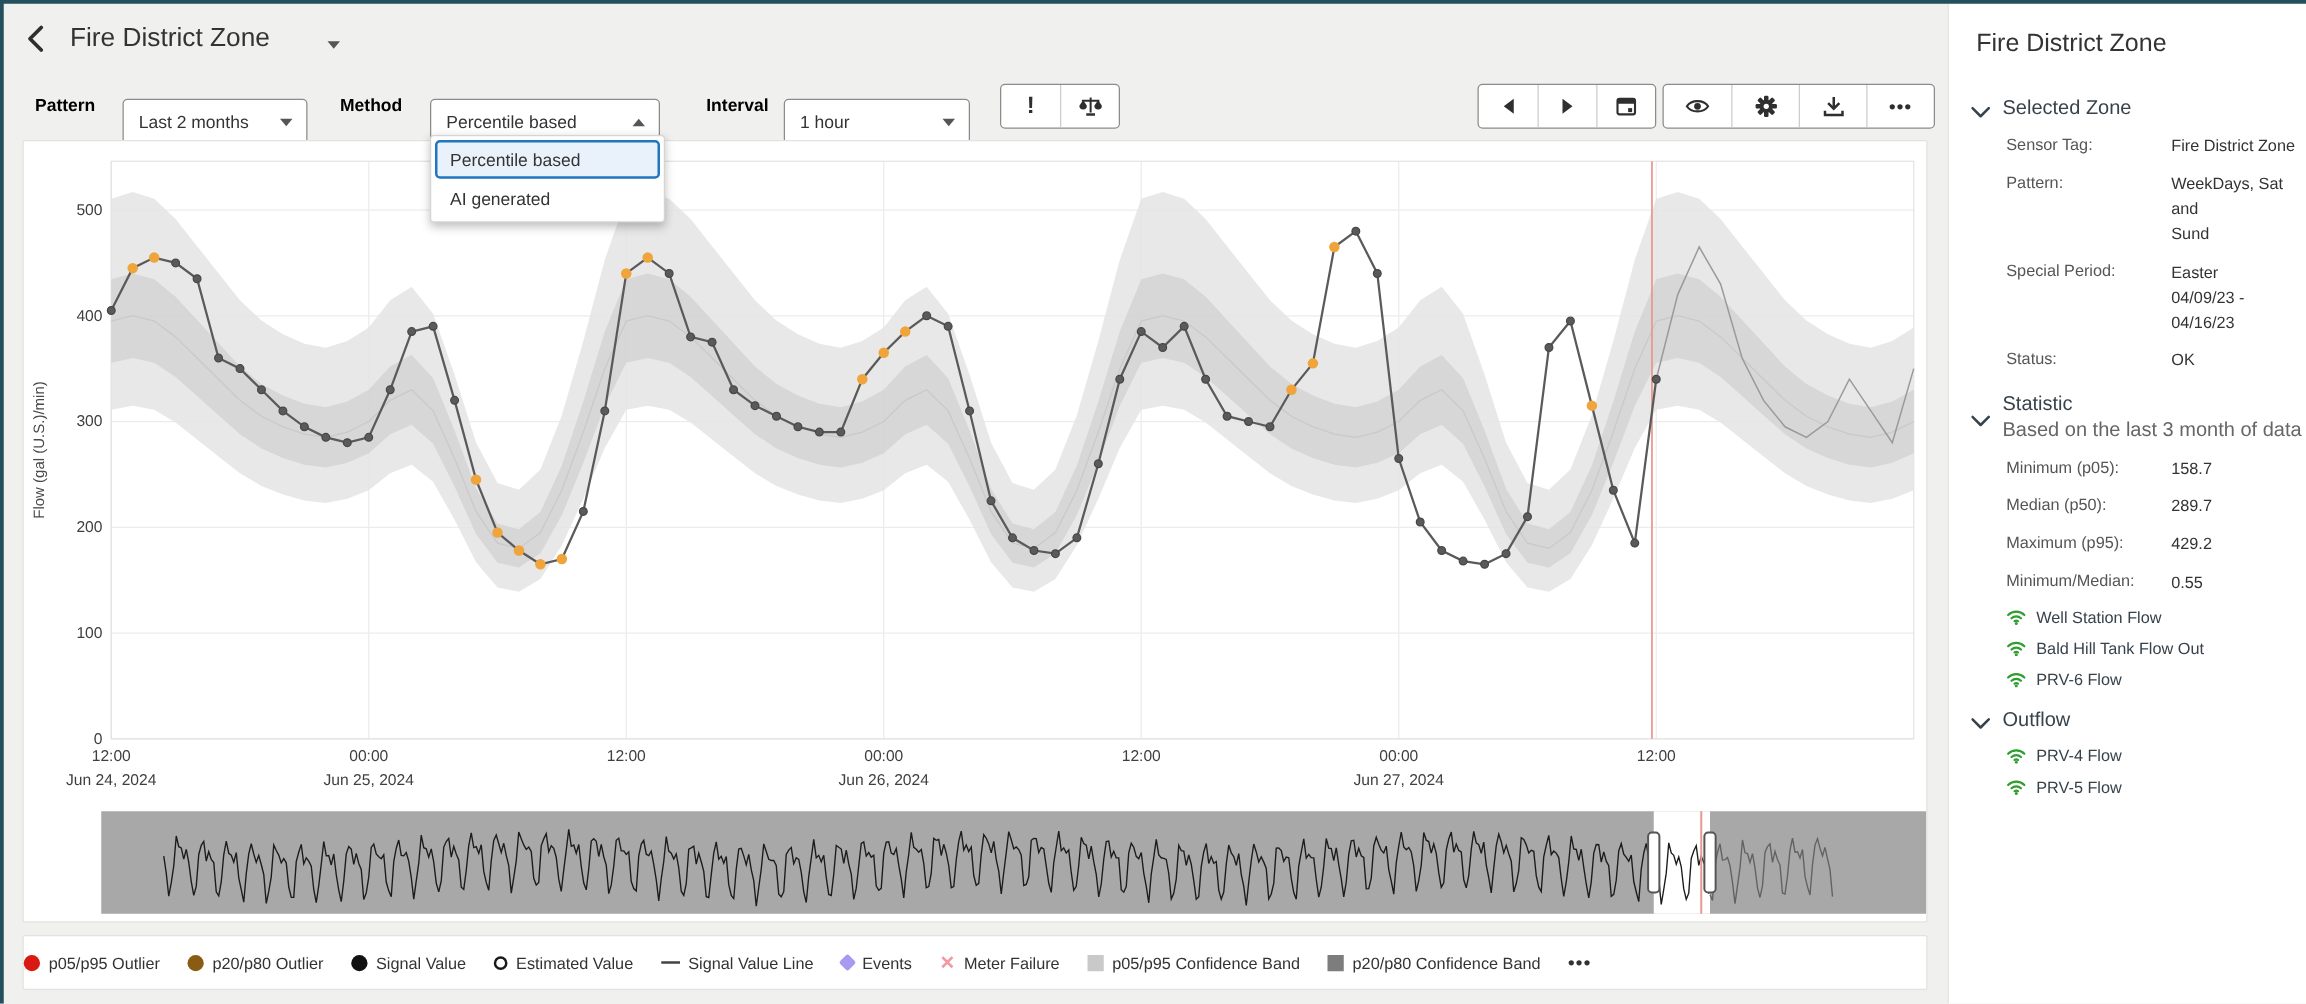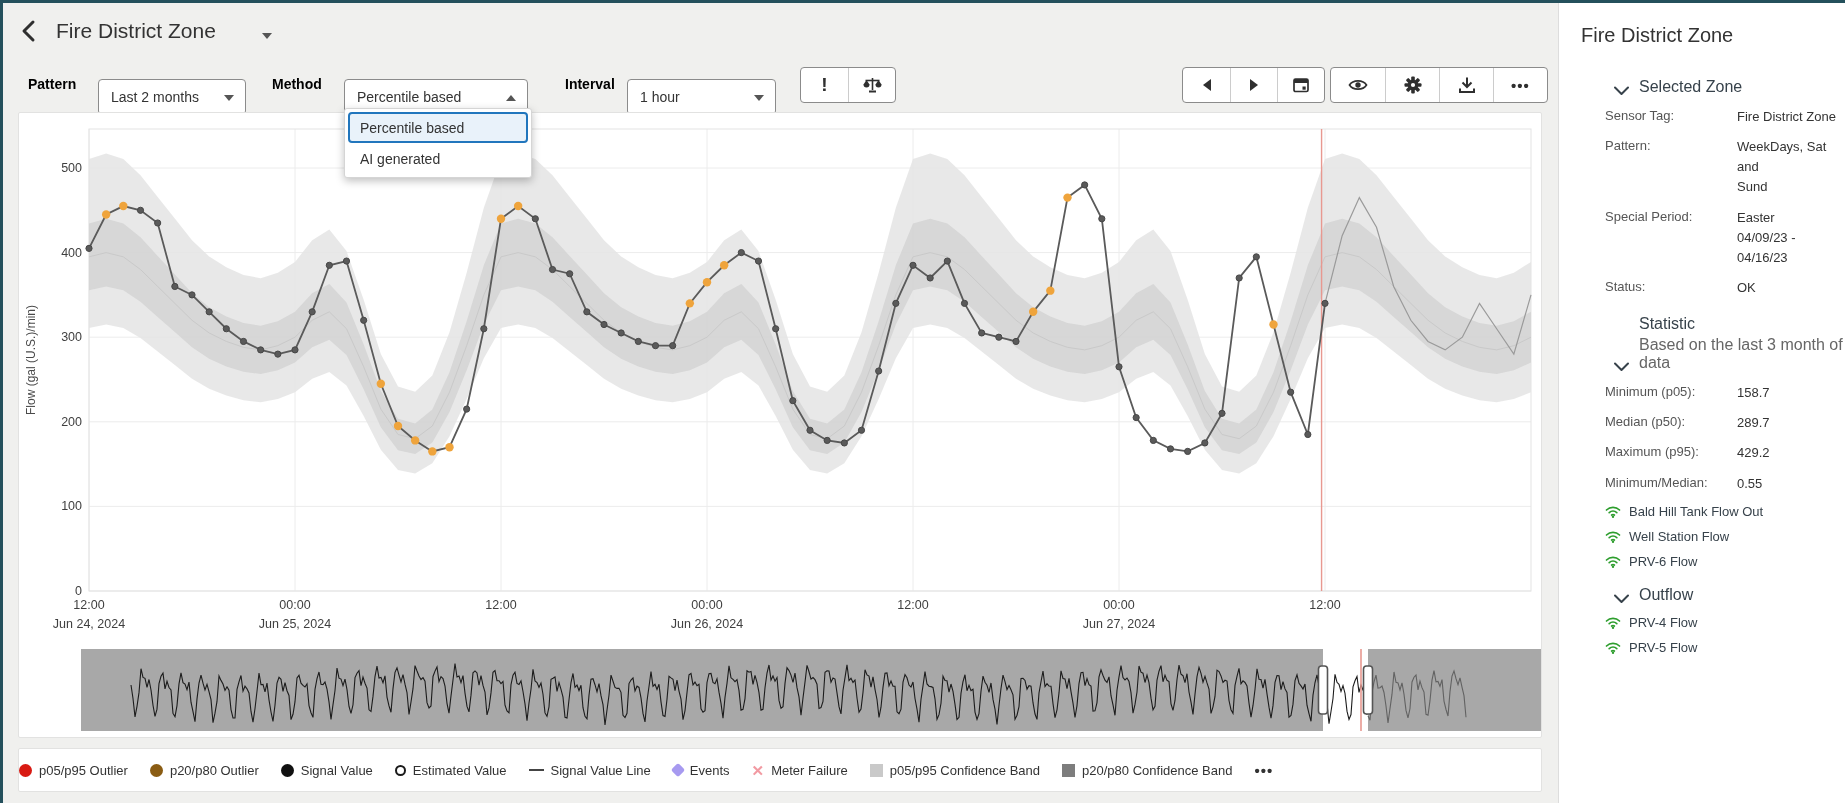--- a/index.html
+++ b/index.html
@@ -59,21 +59,21 @@
   .sw-diamond { width:10px; height:10px; transform:rotate(45deg); border-radius:2px; }
   .sw-cross { font-size:15px; font-weight:bold; margin-right:7px; line-height:13px; }
   .sw-square { width:13px; height:13px; }
   #legend-more { font-size:15px; letter-spacing:1px; color:#333; cursor:pointer; font-weight:bold; }
 
   
   #sidebar { position:absolute; left:1558px; top:0; width:287px; height:803px; background:#fff;
     border-left:1px solid #ddd; }
   #sidebar-title { position:absolute; left:22px; top:24px; font-size:20px; color:#333; }
   #sb-content { position:absolute; left:0; top:66px; width:287px; }
-  .sb-section-header { display:flex; align-items:flex-end; padding:12px 0 6px 18px; cursor:pointer;margin-left:37px; }
+  .sb-section-header { display:flex; align-items:center; padding:12px 0 6px 18px; cursor:pointer; }
   .sb-chevron { margin:5px 10px 0 0; flex:0 0 auto; }
   .sb-sec-label { font-size:16px; color:#37424b; }
   .sb-sec-sub { font-size:16px; color:#666; margin-top:3px; }
   .sb-row { display:flex; padding:5px 10px 5px 46px; }
   .sb-row-label { width:132px; flex:0 0 auto; font-size:13px; color:#555; padding-top:1px; }
   .sb-row-value { font-size:13px; color:#333; line-height:1.55; }
   .sb-item { display:flex; align-items:center; padding:5px 10px 5px 46px; font-size:13px;
     color:#37424b; cursor:pointer; }
   .sb-item svg { margin-right:8px; flex:0 0 auto; }
 </style>
@@ -420,30 +420,30 @@
             <div>0.55</div>
           </div>
         </div>
         <div class="sb-item">
           <svg width="16" height="14">
             <path d="M1.5 6 A 9.2 9.2 0 0 1 14.5 6" fill="none" stroke="#2e9e2e" stroke-width="1.7" stroke-linecap="round"></path>
             <path d="M4.2 8.6 A 5.7 5.7 0 0 1 11.8 8.6" fill="none" stroke="#2e9e2e" stroke-width="1.7" stroke-linecap="round"></path>
             <path d="M6.6 11 A 2.6 2.6 0 0 1 9.4 11" fill="none" stroke="#2e9e2e" stroke-width="1.7" stroke-linecap="round"></path>
             <circle cx="8" cy="12.8" r="1.2" fill="#2e9e2e"></circle>
           </svg>
-          <span>Bald Hill Tank Flow Out</span>
+          <span>Well Station Flow</span>
         </div>
         <div class="sb-item">
           <svg width="16" height="14">
             <path d="M1.5 6 A 9.2 9.2 0 0 1 14.5 6" fill="none" stroke="#2e9e2e" stroke-width="1.7" stroke-linecap="round"></path>
             <path d="M4.2 8.6 A 5.7 5.7 0 0 1 11.8 8.6" fill="none" stroke="#2e9e2e" stroke-width="1.7" stroke-linecap="round"></path>
             <path d="M6.6 11 A 2.6 2.6 0 0 1 9.4 11" fill="none" stroke="#2e9e2e" stroke-width="1.7" stroke-linecap="round"></path>
             <circle cx="8" cy="12.8" r="1.2" fill="#2e9e2e"></circle>
           </svg>
-          <span>Well Station Flow</span>
+          <span>Bald Hill Tank Flow Out</span>
         </div>
         <div class="sb-item">
           <svg width="16" height="14">
             <path d="M1.5 6 A 9.2 9.2 0 0 1 14.5 6" fill="none" stroke="#2e9e2e" stroke-width="1.7" stroke-linecap="round"></path>
             <path d="M4.2 8.6 A 5.7 5.7 0 0 1 11.8 8.6" fill="none" stroke="#2e9e2e" stroke-width="1.7" stroke-linecap="round"></path>
             <path d="M6.6 11 A 2.6 2.6 0 0 1 9.4 11" fill="none" stroke="#2e9e2e" stroke-width="1.7" stroke-linecap="round"></path>
             <circle cx="8" cy="12.8" r="1.2" fill="#2e9e2e"></circle>
           </svg>
           <span>PRV-6 Flow</span>
         </div>

